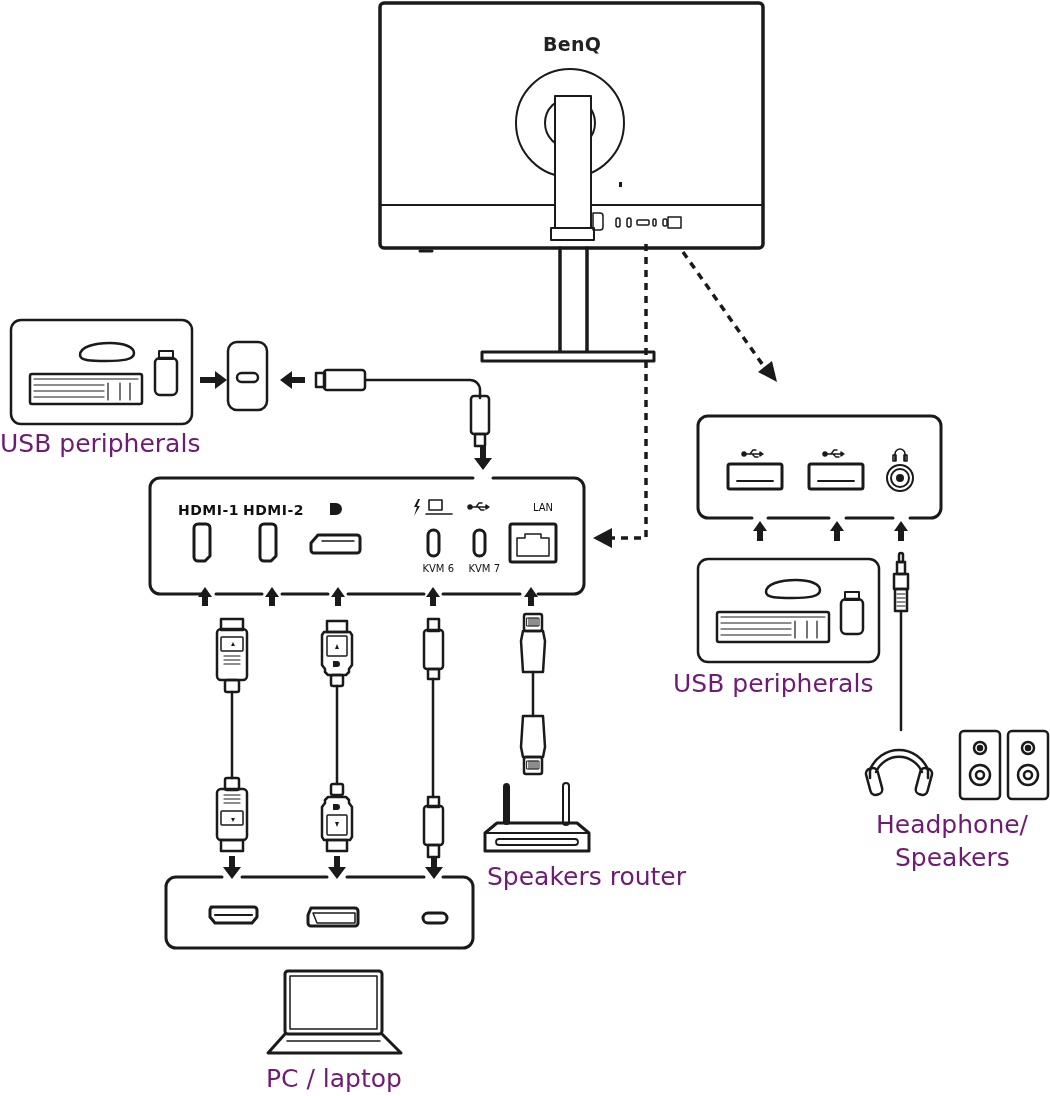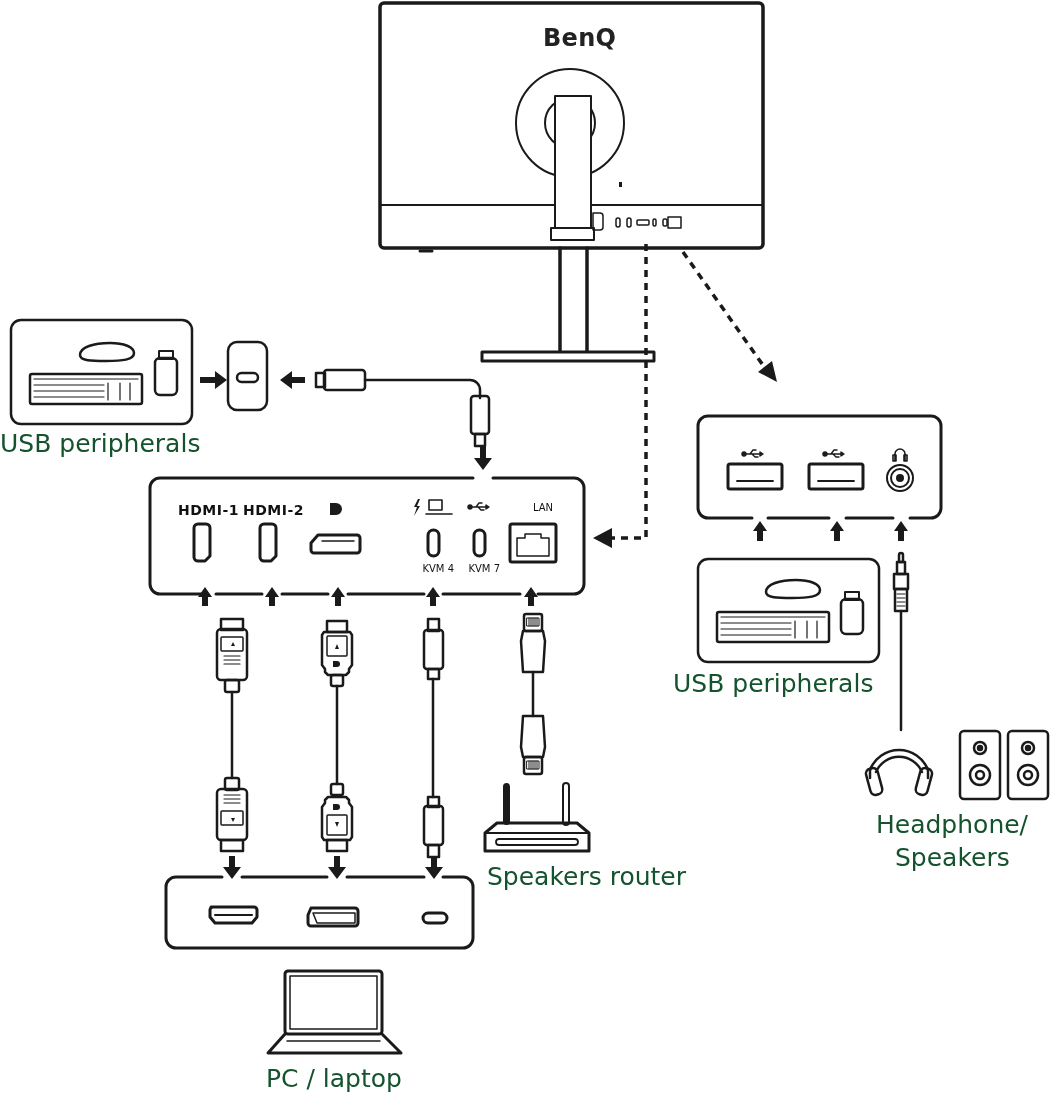--- a/index.html
+++ b/index.html
@@ -1,21 +1,21 @@
 <!DOCTYPE html>
 <html><head>
 <meta charset="utf-8">
 <style>
   html, body { margin: 0; padding: 0; background: #ffffff; }
   body { width: 1050px; height: 1096px; position: relative; overflow: hidden; font-family: "Liberation Sans", sans-serif; }
   svg#diagram { position: absolute; left: 0; top: 0; }
-  .lbl { position: absolute; font-family: "DejaVu Sans", sans-serif; color: #14532d; font-size: 25px; line-height: 30px; white-space: nowrap; }
+  .lbl { position: absolute; font-family: "DejaVu Sans", sans-serif; color: #701a75; font-size: 25px; line-height: 30px; white-space: nowrap; }
   .port-lbl { position: absolute; font-family: "DejaVu Sans", sans-serif; color: #111; font-size: 10px; white-space: nowrap; text-align: right; }
   .hdmi-lbl { position: absolute; font-family: "DejaVu Sans", sans-serif; font-weight: bold; font-size: 14px; letter-spacing: 0.5px; color: #111; white-space: nowrap; }
-  .logo { position: absolute; font-family: "DejaVu Sans", sans-serif; font-weight: bold; font-size: 24px; color: #222; letter-spacing: 0.3px; }
+  .logo { position: absolute; font-family: "DejaVu Sans", sans-serif; font-weight: bold; font-size: 19px; color: #222; letter-spacing: 0.3px; margin-top: 9px; }
 </style>
 </head>
 <body>
 
 <svg id="diagram" width="1050" height="1096" viewBox="0 0 1050 1096" xmlns="http://www.w3.org/2000/svg" fill="none" stroke="#1a1a1a" stroke-width="3" stroke-linejoin="round" stroke-linecap="round">
   <defs>
     <marker id="ah" viewBox="0 0 10 10" refX="5" refY="5" markerWidth="4" markerHeight="4" orient="auto-start-reverse">
       <path d="M0,0 L10,5 L0,10 z" fill="#1a1a1a" stroke="none"></path>
     </marker>
   </defs>
@@ -279,21 +279,21 @@
     <circle cx="1028" cy="748" r="2" fill="#1a1a1a"></circle>
     <circle cx="1028" cy="775" r="10"></circle>
     <circle cx="1028" cy="775" r="4"></circle>
   </g>
 </svg>
 
 <div class="logo" style="left:543px; top:24px;">BenQ</div>
 
 <div class="hdmi-lbl" style="left:178px; top:502px;">HDMI-1</div>
 <div class="hdmi-lbl" style="left:243px; top:502px;text-align:right;">HDMI-2</div>
-<div class="port-lbl" style="left:414px; top:563px; width:40px;">KVM 4</div>
+<div class="port-lbl" style="left:414px; top:563px; width:40px;">KVM 6</div>
 <div class="port-lbl" style="left:460px; top:563px; width:40px;">KVM 7</div>
 <div class="port-lbl" style="left:513px; top:502px; width:40px;">LAN</div>
 
 <div class="lbl" style="left:0px; top:429px;">USB peripherals</div>
 <div class="lbl" style="left:673px; top:669px;">USB peripherals</div>
 <div class="lbl" style="left:487px; top:862px;">Speakers router</div>
 <div class="lbl" style="left:876px; top:810px;text-align:center;">Headphone/</div>
 <div class="lbl" style="left:895px; top:843px;">Speakers</div>
 <div class="lbl" style="left:266px; top:1064px;">PC / laptop</div>
 

